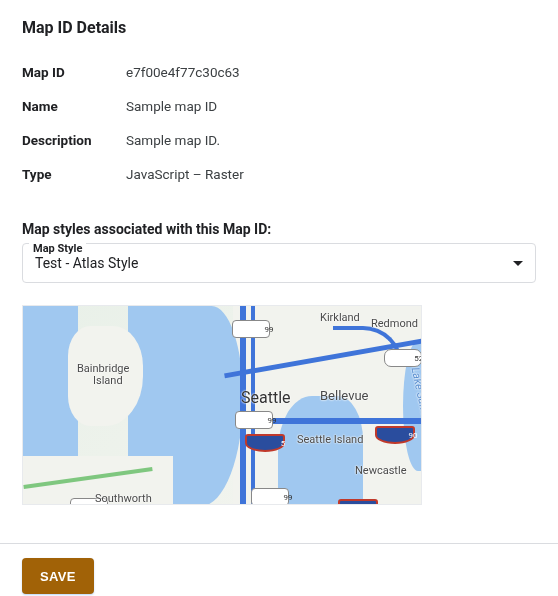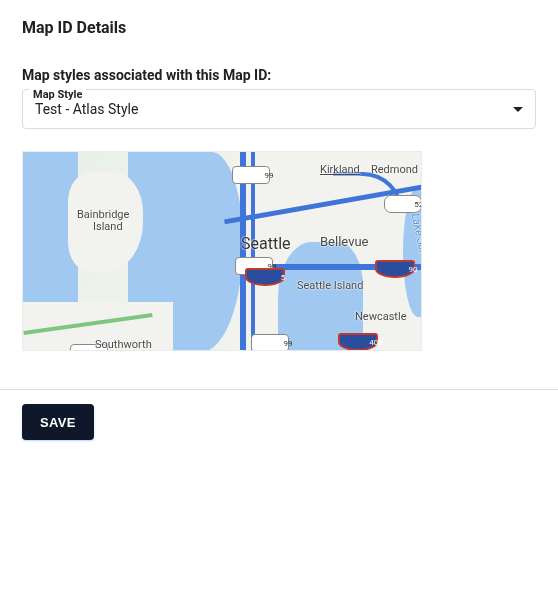--- a/index.html
+++ b/index.html
@@ -131,20 +131,21 @@
       justify-content: center;
       color: #333;
       padding-left: 36px;
     }
     .shield-b {
       background: #2a4d9e;
       color: #fff;
       border-color: #c0392b;
       border-width: 2px;
       border-radius: 3px 3px 50% 50%;
+      margin-top: 12px;
     }
     .shield1 { left: 209px; top: 14px; }
     .shield2 { left: 212px; top: 105px; }
     .shield3 { left: 228px; top: 182px; }
     .shield4 { left: 222px; top: 116px; }
     .shield5 { left: 352px; top: 108px; }
     .shield6 { left: 315px; top: 181px; }
     .shield7 { left: 361px; top: 43px; border-radius: 7px; }
     .shield8 { left: 47px; top: 192px; }
     .city-label {
@@ -154,21 +155,21 @@
       white-space: nowrap;
       text-shadow: 0 0 2px #fff, 0 0 2px #fff;
     }
     .big-label { font-size: 16px; color: #333; font-weight: 400; }
     .footer {
       border-top: 1px solid #dadce0;
       padding: 14px 22px;
       margin-top: 18px;
     }
     .save-btn {
-      background: #0f172a;
+      background: #a16207;
       color: #fff;
       border: none;
       border-radius: 4px;
       padding: 0 18px;
       height: 36px;
       font-size: 13px;
       font-weight: 600;
       letter-spacing: 0.3px;
       cursor: pointer;
       box-shadow: 0 1px 2px rgba(26,115,232,0.3);
@@ -179,20 +180,40 @@
       transform: rotate(78deg);
       transform-origin: left center;
     }
   </style>
 </head>
 <body>
 
 <div class="content">
   <h1 class="page-title">Map ID Details</h1>
 
+  <table class="details-table">
+    <tbody>
+        <tr class="detail-row">
+      <td class="detail-label">Map ID</td>
+      <td class="detail-value">e7f00e4f77c30c63</td>
+    </tr>
+    <tr class="detail-row">
+      <td class="detail-label">Name</td>
+      <td class="detail-value">Sample map ID</td>
+    </tr>
+    <tr class="detail-row">
+      <td class="detail-label">Description</td>
+      <td class="detail-value">Sample map ID.</td>
+    </tr>
+    <tr class="detail-row">
+      <td class="detail-label">Type</td>
+      <td class="detail-value">JavaScript – Raster</td>
+    </tr>
+  </tbody>
+    </table>
 
   <h2 class="section-title">Map styles associated with this Map ID:</h2>
 
   <div class="select-wrap">
     <span class="select-label">Map Style</span>
     <div class="select-box">
       <span class="select-value">Test - Atlas Style</span>
       <span class="dropdown-icon"></span>
     </div>
   </div>
@@ -216,21 +237,21 @@
     <div class="shield shield2">99</div>
     <div class="shield shield3">99</div>
     <div class="shield shield-b shield4">5</div>
     <div class="shield shield-b shield5">90</div>
     <div class="shield shield-b shield6">405</div>
     <div class="shield shield7">520</div>
     <div class="shield shield8">160</div>
 
     <span class="city-label big-label" style="left:218px; top:82px;">Seattle</span>
     <span class="city-label" style="left:297px; top:82px; font-size:13px;">Bellevue</span>
-    <span class="city-label" style="left:297px; top:11px;text-decoration:underline;">Kirkland</span>
+    <span class="city-label" style="left:297px; top:5px;">Kirkland</span>
     <span class="city-label" style="left:348px; top:11px;">Redmond</span>
     <span class="city-label" style="left:54px; top:56px;">Bainbridge</span>
     <span class="city-label" style="left:70px; top:68px;text-align:right;">Island</span>
     <span class="city-label" style="left:274px; top:127px;">Seattle Island</span>
     <span class="city-label" style="left:332px; top:158px;">Newcastle</span>
     <span class="city-label" style="left:72px; top:186px;">Southworth</span>
     <span class="city-label sammamish" style="left:392px; top:55px;">Lake Sammamish</span>
   </div>
 </div>
 

